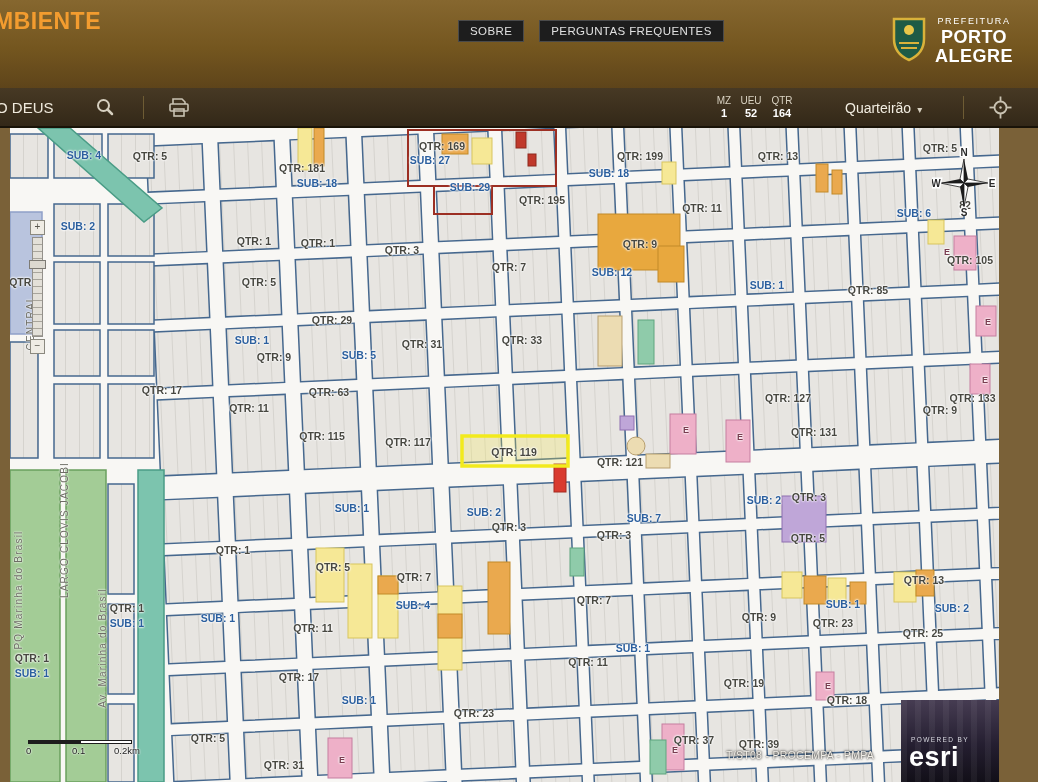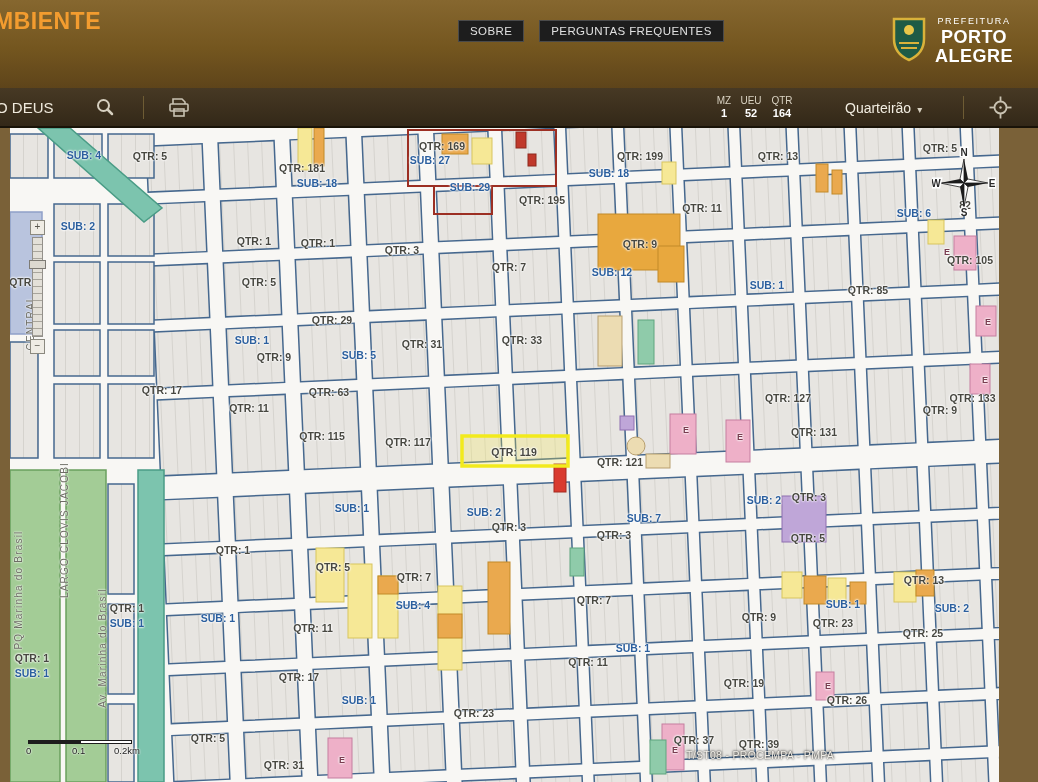--- a/index.html
+++ b/index.html
@@ -66,21 +66,21 @@
   
   #scalebar{position:absolute;left:18px;top:612px;z-index:10;width:112px;}
   .sb-bar{width:104px;height:4px;border:1px solid #1d1d1d;box-sizing:border-box;
     background:linear-gradient(90deg,#1d1d1d 0 52px,#ffffff 52px 104px);}
   .sb-labels{position:relative;height:13px;font-size:9.5px;color:#1d1d1d;text-shadow:0 0 2px #fff,0 0 2px #fff;}
   .sb-labels span{position:absolute;top:1px;}
   .sb-0{left:-2px;} .sb-1{left:44px;} .sb-2{left:86px;}
 
   
   #attribution{position:absolute;left:676px;top:621px;z-index:11;font-size:10.5px;color:#f2efe8;
-    text-shadow:0 0 3px rgba(0,0,0,.8),0 0 2px rgba(0,0,0,.6);letter-spacing:.3px;}
+    text-shadow:0 0 3px rgba(0,0,0,.8),0 0 2px rgba(0,0,0,.6);letter-spacing:.3px;padding-left:40px;}
   #city-photo{position:absolute;right:0;bottom:0;width:98px;height:82px;z-index:10;cursor:pointer;
     background:repeating-linear-gradient(90deg,rgba(255,255,255,.05) 0 6px,transparent 6px 14px),
                linear-gradient(180deg,#463c52 0%,#241e30 55%,#120f18 100%);}
   .powered{font-size:6.5px;color:#d8d8e0;letter-spacing:1.4px;margin:36px 0 0 10px;}
   .esri{font-size:27px;font-weight:bold;color:#fff;margin:0 0 0 8px;line-height:1.05;letter-spacing:.5px;}
 </style>
 </head>
 <body>
 
 <div id="app">
@@ -472,21 +472,21 @@
         <span class="map-label sub" style="left: 208px; top: 490px;">SUB: 1</span>
         <span class="map-label sub" style="left: 403px; top: 477px;">SUB: 4</span>
         <span class="map-label qtr" style="left: 303px; top: 500px;">QTR: 11</span>
         <span class="map-label qtr" style="left: 578px; top: 534px;">QTR: 11</span>
         <span class="map-label sub" style="left: 623px; top: 520px;">SUB: 1</span>
         <span class="map-label qtr" style="left: 22px; top: 530px;">QTR: 1</span>
         <span class="map-label sub" style="left: 22px; top: 545px;">SUB: 1</span>
         <span class="map-label qtr" style="left: 289px; top: 549px;">QTR: 17</span>
         <span class="map-label sub" style="left: 349px; top: 572px;">SUB: 1</span>
         <span class="map-label qtr" style="left: 734px; top: 555px;">QTR: 19</span>
-        <span class="map-label qtr" style="left: 837px; top: 572px;">QTR: 26</span>
+        <span class="map-label qtr" style="left: 837px; top: 572px;">QTR: 18</span>
         <span class="map-label e" style="left: 818px; top: 558px;">E</span>
         <span class="map-label qtr" style="left: 464px; top: 585px;">QTR: 23</span>
         <span class="map-label qtr" style="left: 684px; top: 612px;">QTR: 37</span>
         <span class="map-label qtr" style="left: 749px; top: 616px;">QTR: 39</span>
         <span class="map-label qtr" style="left: 198px; top: 610px;">QTR: 5</span>
         <span class="map-label qtr" style="left: 274px; top: 637px;">QTR: 31</span>
         <span class="map-label e" style="left: 332px; top: 632px;">E</span>
         <span class="map-label e" style="left: 665px; top: 622px;">E</span>
         <span class="map-label street vertical" style="left: 20px; top: 195px;">CENTRAL</span>
         <span class="map-label street vertical" style="left: 54px; top: 402px;">LARGO CLOVIS JACOBI</span>
@@ -523,15 +523,19 @@
     <div id="scalebar">
       <div class="sb-bar"></div>
       <div class="sb-labels">
         <span class="sb-0">0</span>
         <span class="sb-1">0.1</span>
         <span class="sb-2">0.2km</span>
       </div>
     </div>
 
     <div id="attribution">T/ST08 - PROCEMPA - PMPA</div>
+    <div id="city-photo">
+      <div class="powered">POWERED BY</div>
+      <div class="esri">esri</div>
+    </div>
 
   </div>
 </div>
 
 </body></html>

